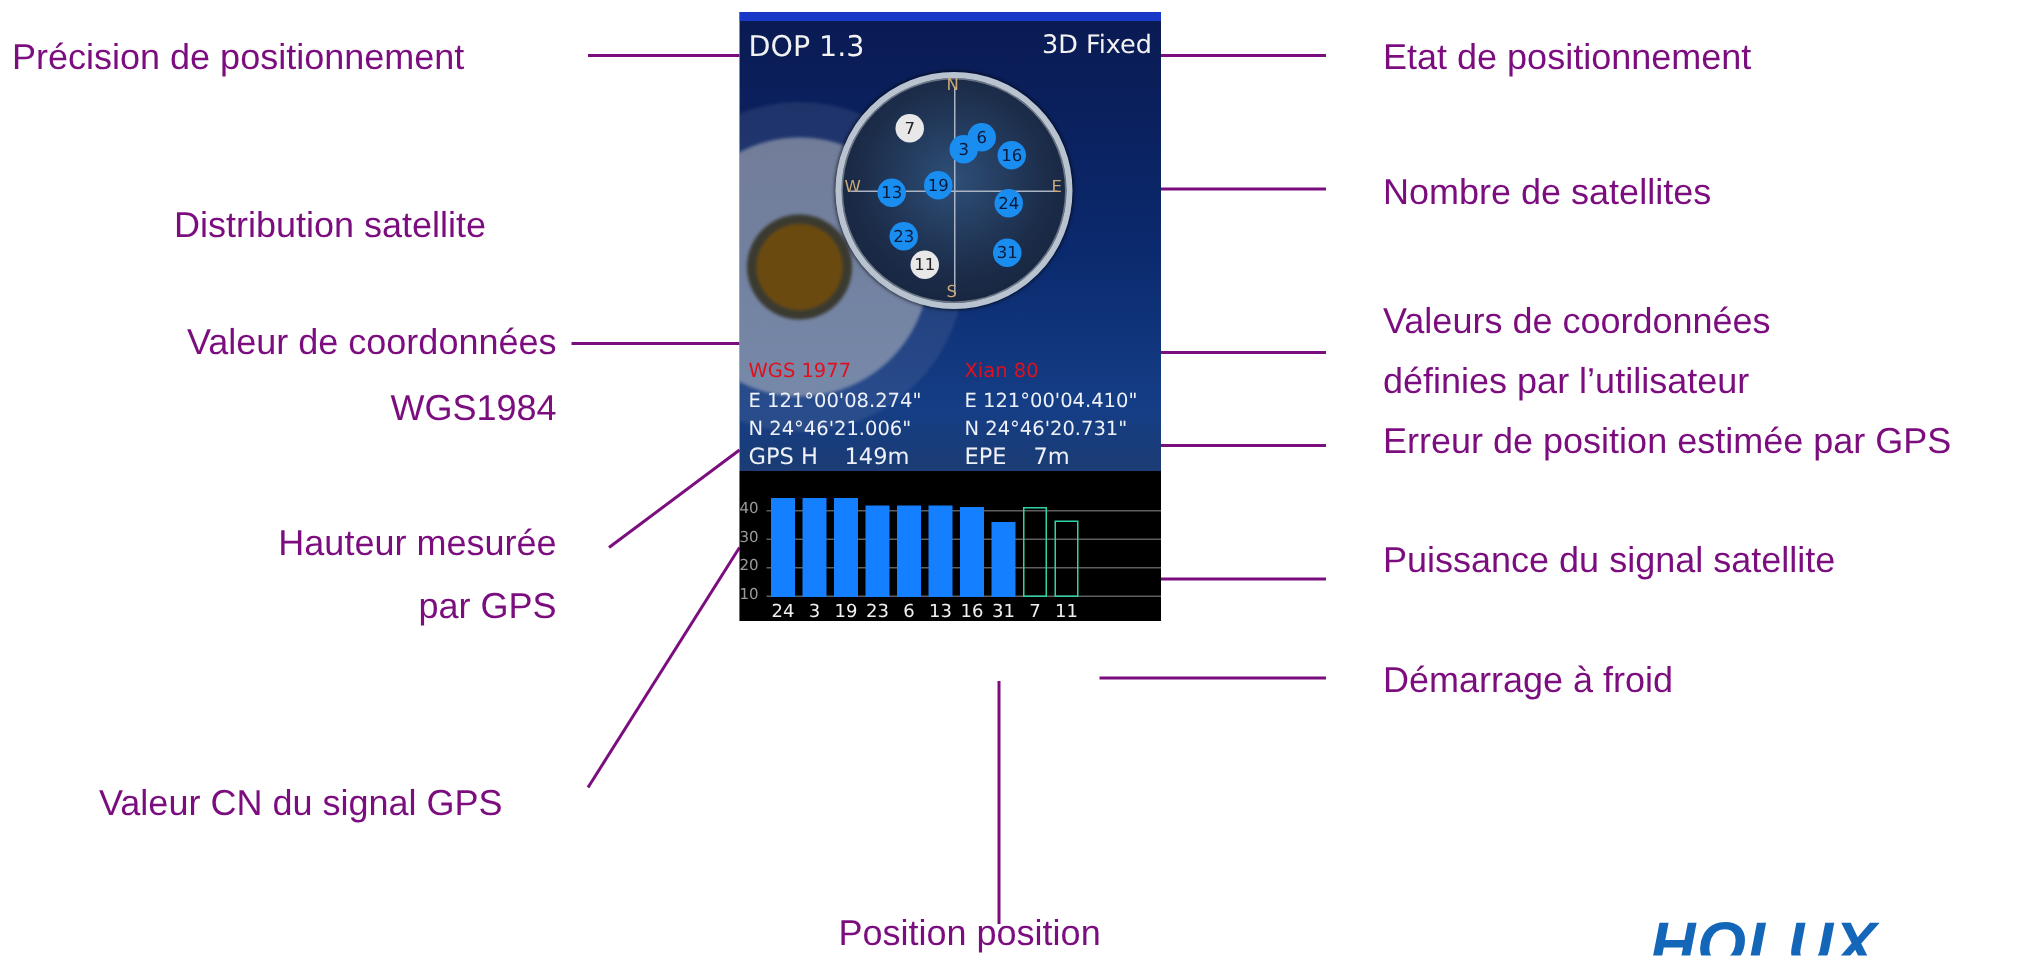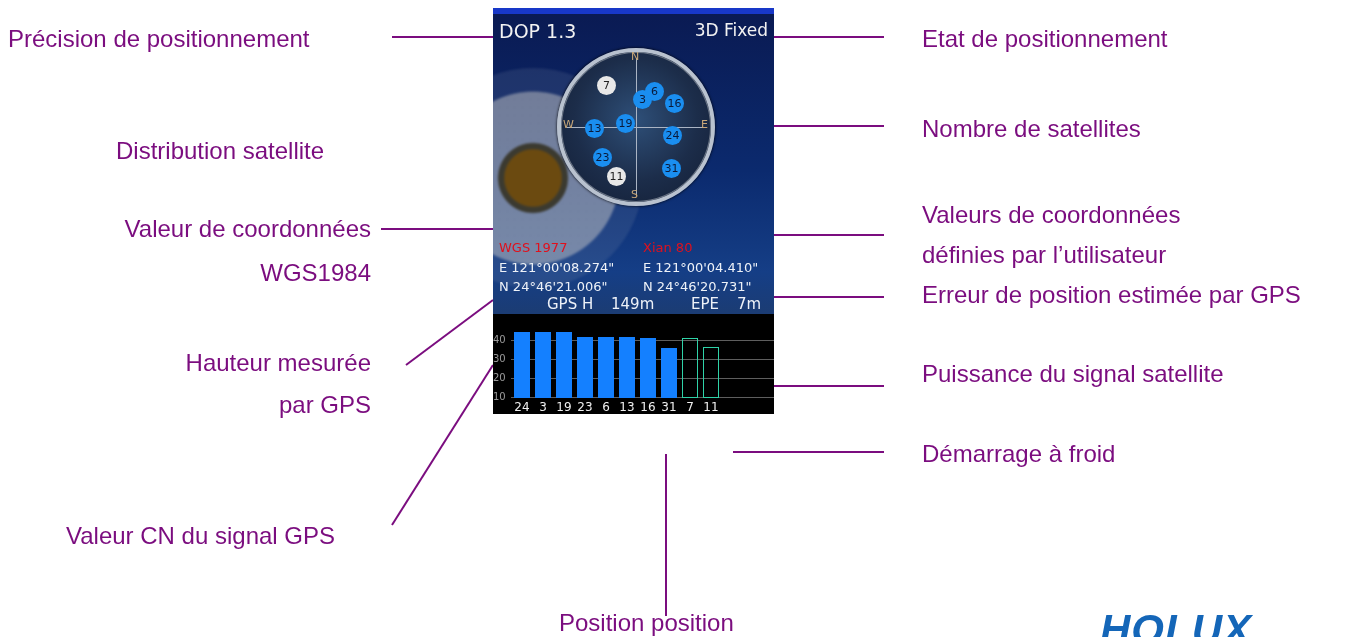--- a/index.html
+++ b/index.html
@@ -33,21 +33,21 @@
   }
   .compass .axis-v { position: absolute; left: 50%; top: 6px; bottom: 6px; width: 1px; background: #aab4c4; }
   .compass .axis-h { position: absolute; top: 50%; left: 6px; right: 6px; height: 1px; background: #aab4c4; }
   .dir { position: absolute; color: #c9a87a; font-size: 11px; font-family: "DejaVu Sans", sans-serif; }
   .sat { position: absolute; width: 19px; height: 19px; border-radius: 50%; font-size: 11px; line-height: 19px; text-align: center; font-family: "DejaVu Sans", sans-serif; }
   .sat.used { background: #1a8ef0; color: #0a1a3a; }
   .sat.unused { background: #e8e8e8; color: #222; }
 
   .coord-label { font-size: 13px; color: #e0101c; }
   .coord-val { font-size: 13px; color: #eef2f8; }
-  .info-line { font-size: 15px; color: #eef2f8; margin-left: 48px; }
+  .info-line { font-size: 15px; color: #eef2f8; }
 
   .chart { position: absolute; left: 0; top: 290px; width: 281px; height: 118px; background: #000; }
   .grid-line { position: absolute; left: 18px; right: 0; height: 1px; background: #5e5e5e; }
   .tick { position: absolute; left: 0; font-size: 10px; color: #9a9a9a; font-family: "DejaVu Sans", sans-serif; }
   .bar { position: absolute; bottom: 18px; width: 16px; }
   .bar.used { background: #1480ff; }
   .bar.unused { border: 1px solid #2fd3a8; background: transparent; }
   .bar-label { position: absolute; bottom: 2px; width: 22px; text-align: center; font-size: 12px; color: #f0f0f0; font-family: "DejaVu Sans", sans-serif; }
 
   .button-bar { position: absolute; left: 0; top: 408px; width: 281px; height: 59px;

